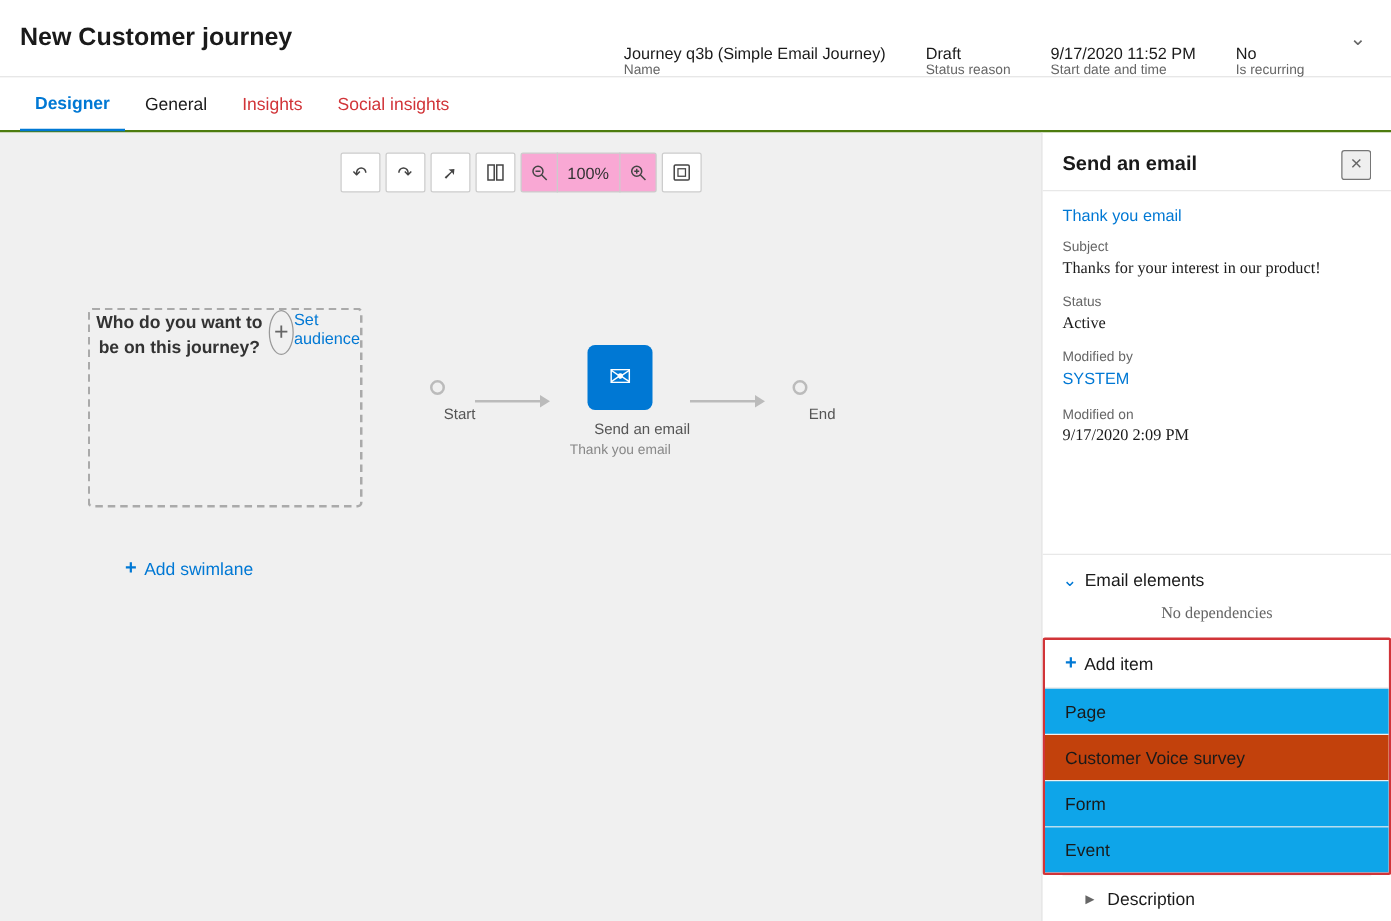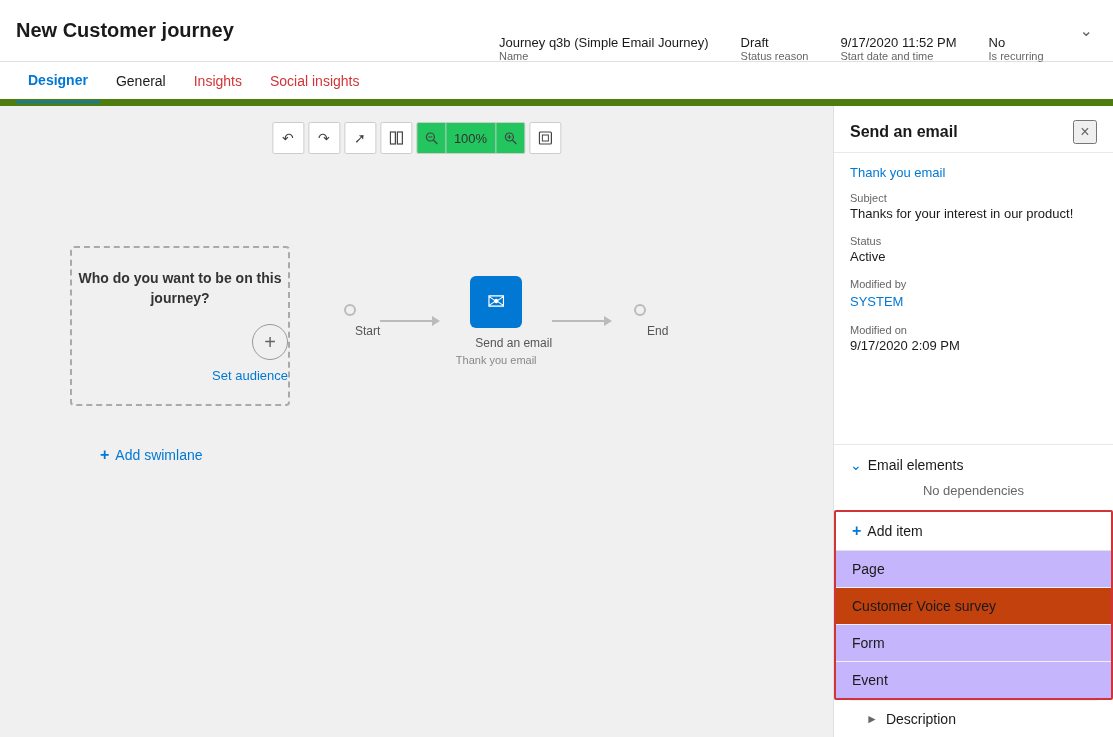--- a/index.html
+++ b/index.html
@@ -48,21 +48,21 @@
       cursor: pointer;
       padding: 4px;
     }
 
     
     .tabs {
       display: flex;
       align-items: center;
       padding: 0 16px;
       background: #fff;
-      border-bottom: 7px solid #4d7c0f;
+      border-bottom: 2px solid #4d7c0f;
       height: 44px;
     }
     .tab {
       padding: 0 12px;
       height: 44px;
       display: flex;
       align-items: center;
       font-size: 14px;
       cursor: pointer;
       color: #1a1a1a;
@@ -115,21 +115,21 @@
       display: flex;
       align-items: center;
       justify-content: center;
       font-size: 14px;
       color: #444;
     }
     .toolbar-zoom {
       display: flex;
       align-items: center;
       border: 1px solid #ccc;
-      background: #22c55e;
+      background: #f9a8d4;
       border-radius: 2px;
       height: 32px;
     }
     .toolbar-zoom-btn {
       width: 28px;
       height: 32px;
       border: none;
       background: transparent;
       cursor: pointer;
       display: flex;
@@ -161,22 +161,22 @@
     
     .audience-box {
       position: absolute;
       top: 80px;
       left: 30px;
       width: 220px;
       height: 160px;
       border: 2px dashed #aaa;
       border-radius: 4px;
       display: flex;
-      flex-direction: column;
-      align-items: flex-end;
+      flex-direction: row;
+      align-items: flex-start;
       justify-content: center;
       background: transparent;
       cursor: pointer;
     }
     .audience-box-text {
       font-size: 14px;
       font-weight: 600;
       color: #333;
       text-align: center;
       margin-bottom: 16px;
@@ -321,20 +321,21 @@
       margin-bottom: 14px;
     }
     .panel-field-label {
       font-size: 11px;
       color: #666;
       margin-bottom: 2px;
     }
     .panel-field-value {
       font-size: 13px;
       color: #1a1a1a;
+      font-family: Liberation Serif, serif;
     }
     .panel-field-link {
       color: #0078d4;
       font-size: 13px;
       cursor: pointer;
     }
 
     
     .email-elements {
       padding: 12px 16px 0;
@@ -354,20 +355,21 @@
     .email-elements-title {
       font-size: 14px;
       font-weight: 400;
       color: #1a1a1a;
     }
     .no-dependencies {
       text-align: center;
       color: #666;
       font-size: 13px;
       margin-bottom: 12px;
+      font-family: Liberation Serif, serif;
     }
 
     
     .dropdown-container {
       border: 2px solid #d13438;
       border-radius: 2px;
       overflow: hidden;
       margin: 0 -16px;
     }
     .add-item-btn {
@@ -391,21 +393,21 @@
       font-weight: 700;
     }
     .dropdown-item {
       display: flex;
       align-items: center;
       padding: 10px 16px;
       font-size: 14px;
       color: #1a1a1a;
       cursor: pointer;
       border-bottom: 1px solid #f0f0f0;
-      background: #c4b5fd;
+      background: #0ea5e9;
     }
     .dropdown-item.highlighted {
       background: #c2410c;
     }
     .dropdown-item:last-child { border-bottom: none; }
 
     
     .description-row {
       display: flex;
       align-items: center;

